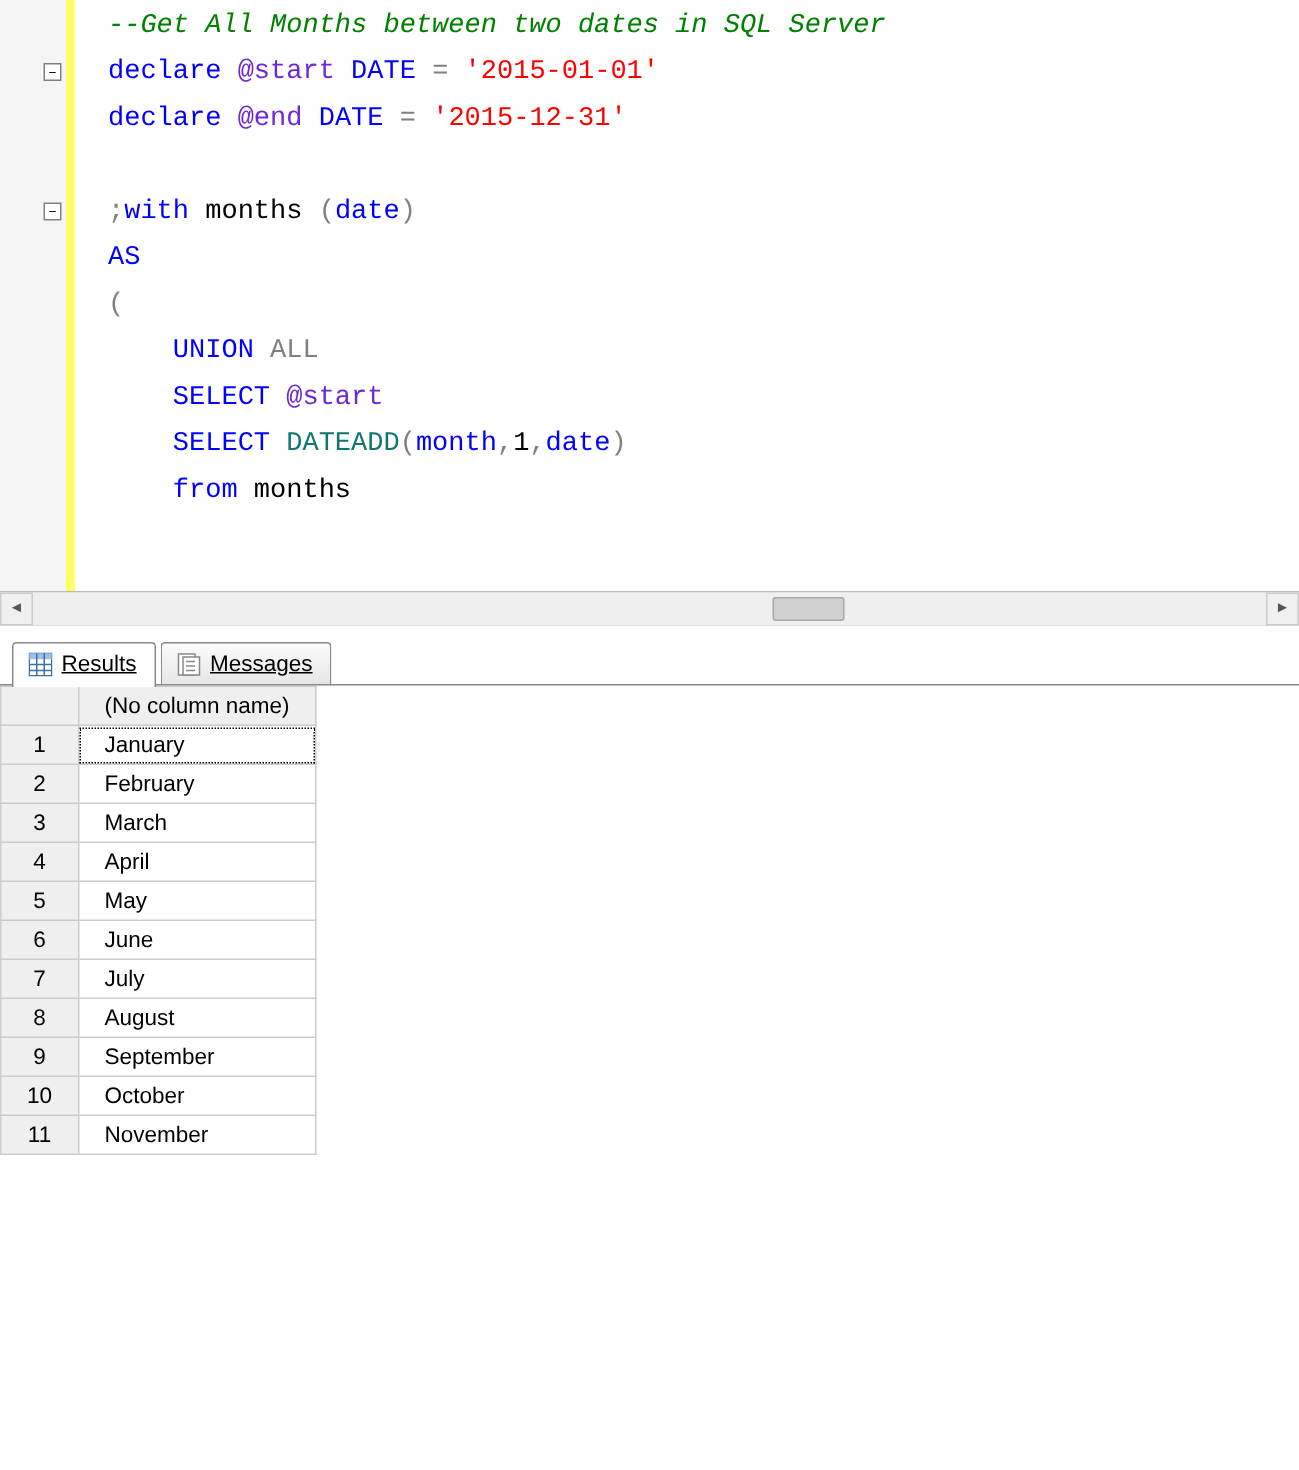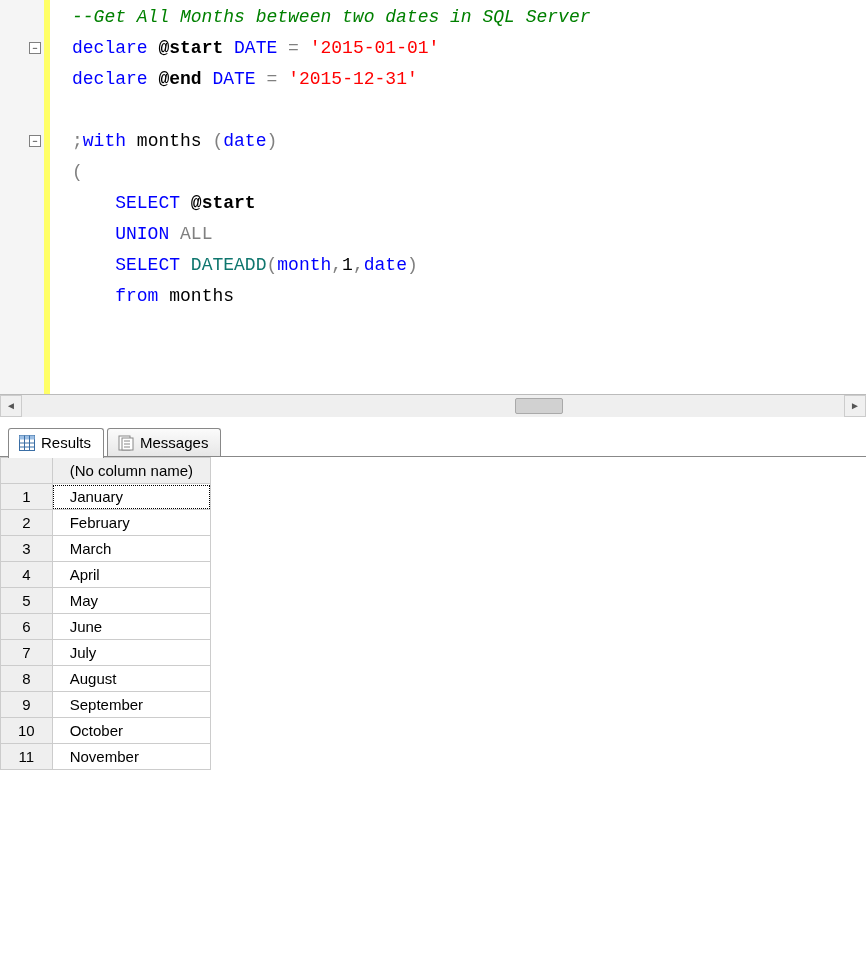--- a/index.html
+++ b/index.html
@@ -52,21 +52,21 @@
     padding-left: 18px;
     font-family: 'Courier New', monospace;
     font-size: 18px;
     white-space: pre;
   }
   .tk-comment { color: #008000; font-style: italic; }
   .tk-keyword { color: #0000ff; }
   .tk-func    { color: #0f766e; }
   .tk-string  { color: #ff0000; }
   .tk-gray    { color: #808080; }
-  .tk-var     { color: #000000; font-weight: bold; }
+  .tk-var     { color: #6d28d9; }
   .tk-black   { color: #000; }
 
   .hscroll {
     height: 22px;
     background: #efefef;
     border-top: 1px solid #bbb;
     display: flex;
     align-items: center;
   }
   .hscroll .arrow-btn {
@@ -119,20 +119,21 @@
     padding: 5px 12px 6px 10px;
     border: 1px solid #888;
     border-bottom: none;
     border-radius: 3px 3px 0 0;
     background: linear-gradient(#fbfbfb,#e6e6e6);
     margin-right: 3px;
     font-size: 15px;
     position: relative;
     z-index: 0;
     cursor: pointer;
+    text-decoration: underline;
   }
   .tab.active {
     background: #fff;
     z-index: 2;
     padding-bottom: 7px;
     margin-bottom: -1px;
   }
   .tab-icon {
     width: 16px; height: 16px;
     display: inline-block;
@@ -179,23 +180,24 @@
   <div id="fold-markers">
       <div class="fold-box" style="top: 42px;">−</div>
       <div class="fold-box" style="top: 135px;">−</div>
     </div>
   <div class="code-area" id="code-area">
       <div class="code-line"><span class="tk-comment">--Get All Months between two dates in SQL Server</span></div>
       <div class="code-line"><span class="tk-keyword">declare</span><span class="tk-black"> </span><span class="tk-var">@start</span><span class="tk-black"> </span><span class="tk-keyword">DATE</span><span class="tk-black"> </span><span class="tk-gray">=</span><span class="tk-black"> </span><span class="tk-string">'2015-01-01'</span></div>
       <div class="code-line"><span class="tk-keyword">declare</span><span class="tk-black"> </span><span class="tk-var">@end</span><span class="tk-black"> </span><span class="tk-keyword">DATE</span><span class="tk-black"> </span><span class="tk-gray">=</span><span class="tk-black"> </span><span class="tk-string">'2015-12-31'</span></div>
       <div class="code-line"></div>
       <div class="code-line"><span class="tk-gray">;</span><span class="tk-keyword">with</span><span class="tk-black"> months </span><span class="tk-gray">(</span><span class="tk-keyword">date</span><span class="tk-gray">)</span></div>
+      <div class="code-line"><span class="tk-keyword">AS</span></div>
       <div class="code-line"><span class="tk-gray">(</span></div>
+      <div class="code-line"><span class="tk-black">    </span><span class="tk-keyword">UNION</span><span class="tk-black"> </span><span class="tk-gray">ALL</span></div>
       <div class="code-line"><span class="tk-black">    </span><span class="tk-keyword">SELECT</span><span class="tk-black"> </span><span class="tk-var">@start</span></div>
-      <div class="code-line"><span class="tk-black">    </span><span class="tk-keyword">UNION</span><span class="tk-black"> </span><span class="tk-gray">ALL</span></div>
       <div class="code-line"><span class="tk-black">    </span><span class="tk-keyword">SELECT</span><span class="tk-black"> </span><span class="tk-func">DATEADD</span><span class="tk-gray">(</span><span class="tk-keyword">month</span><span class="tk-gray">,</span><span class="tk-black">1</span><span class="tk-gray">,</span><span class="tk-keyword">date</span><span class="tk-gray">)</span></div>
       <div class="code-line"><span class="tk-black">    </span><span class="tk-keyword">from</span><span class="tk-black"> months</span></div>
     </div>
 </div>
 
 <div class="hscroll">
   <div class="arrow-btn">
       <span>◄</span>
     </div>
   <div class="track">

